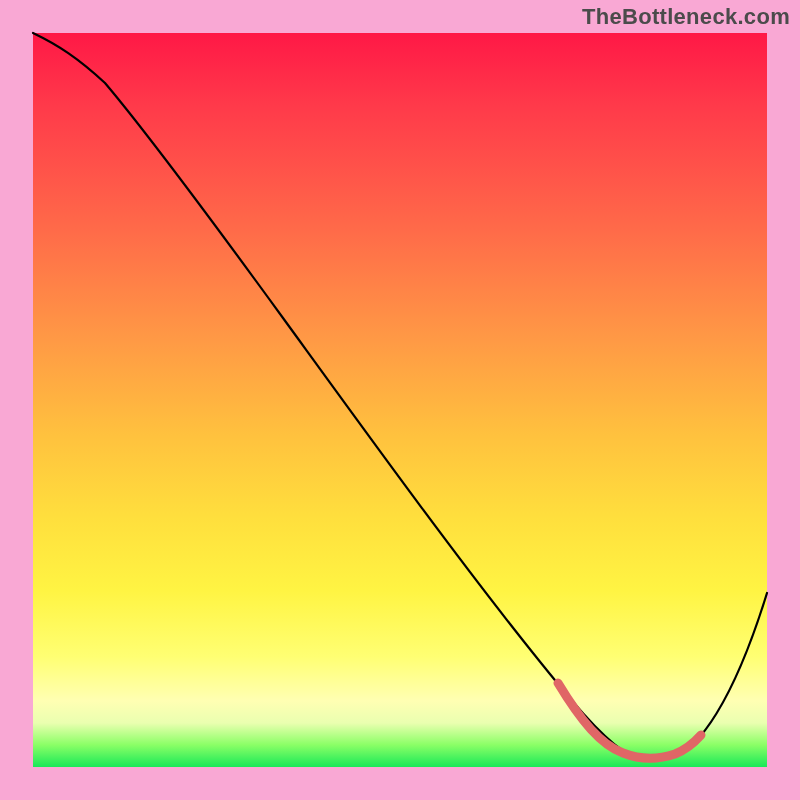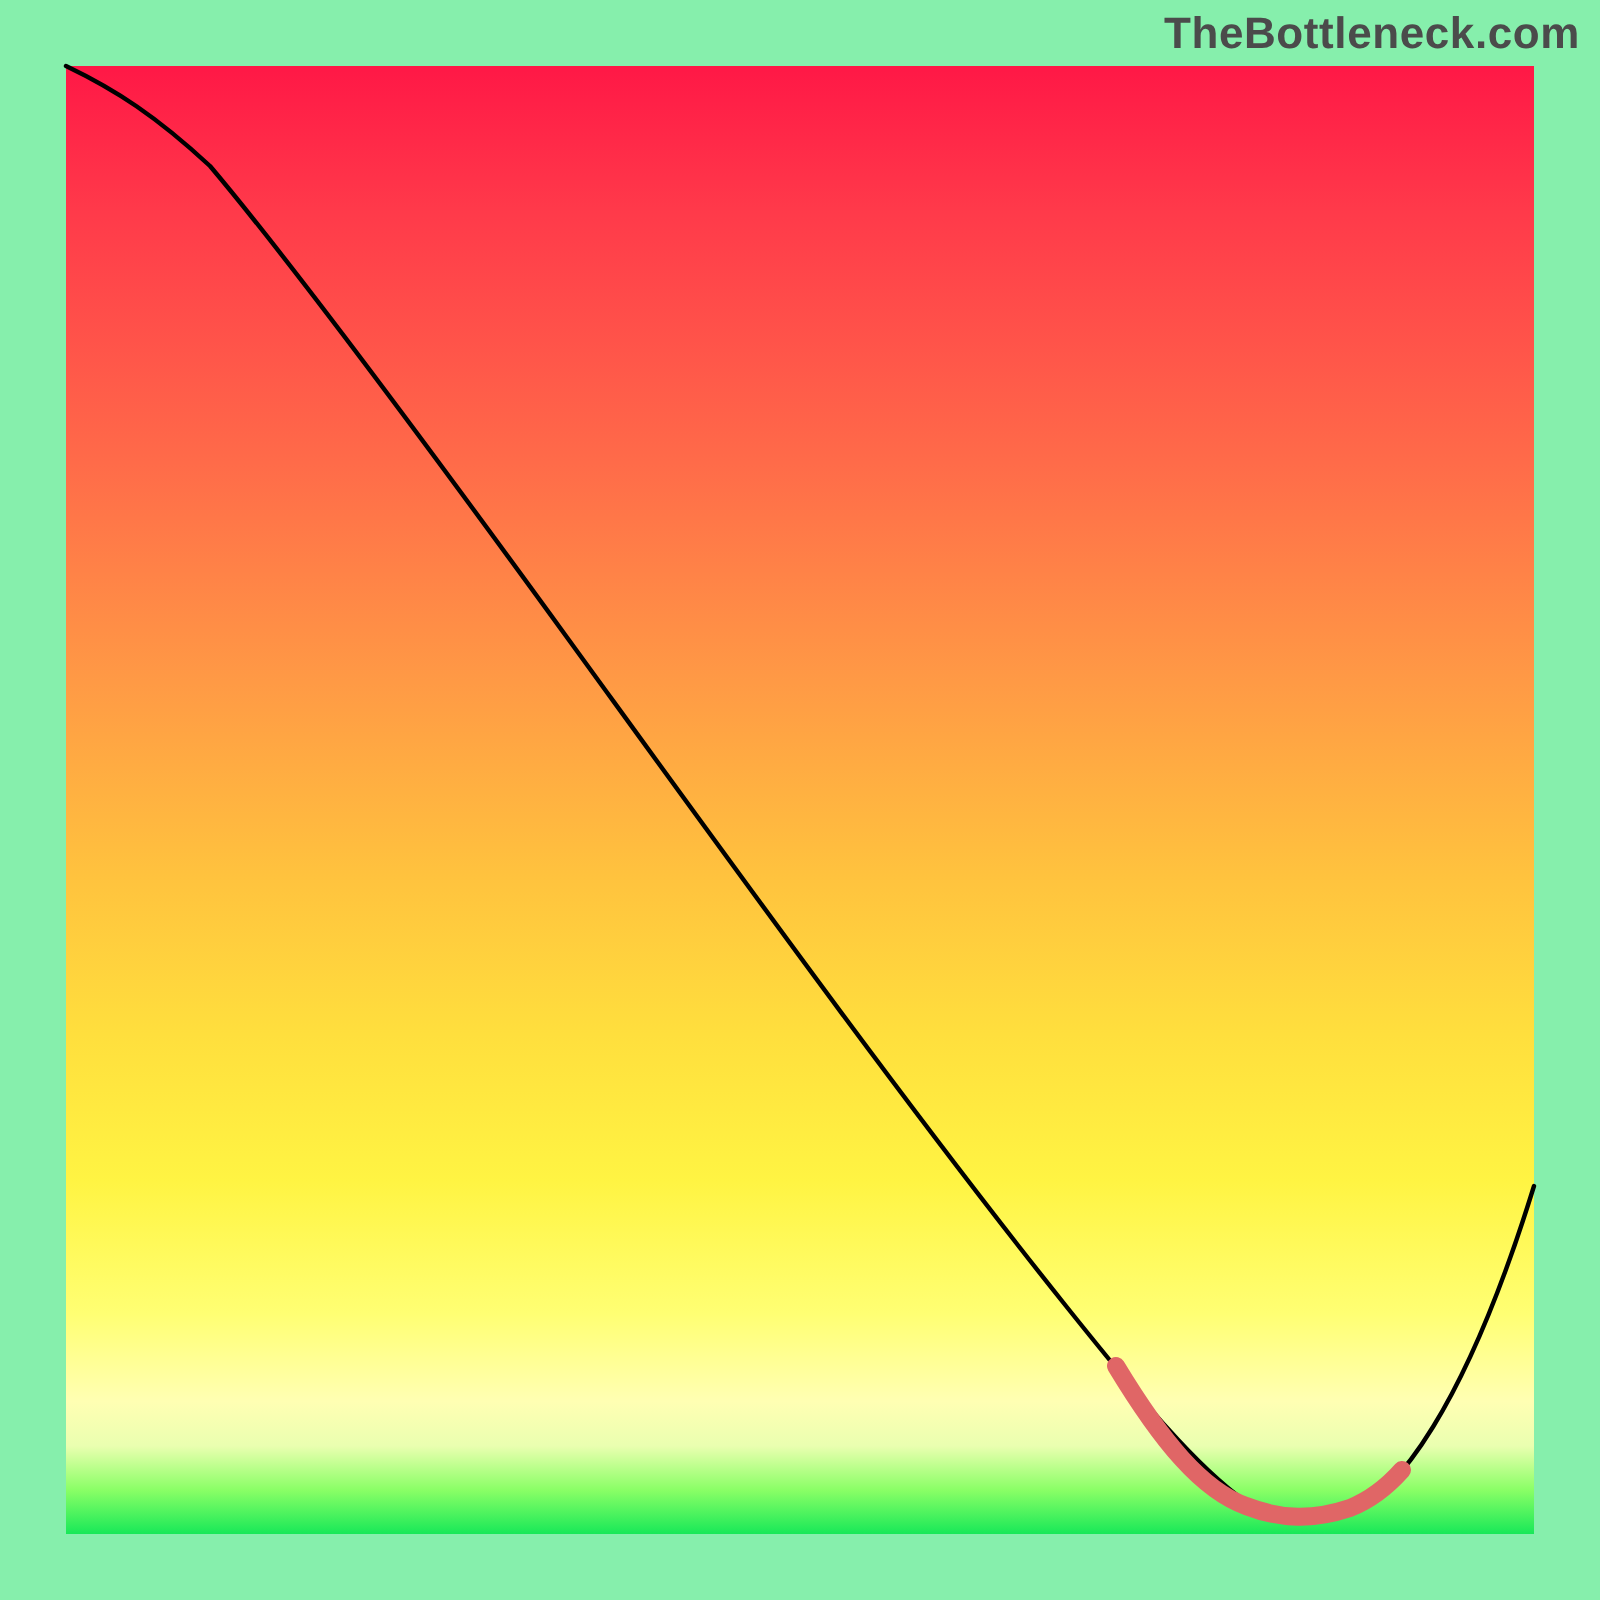--- a/index.html
+++ b/index.html
@@ -8,21 +8,21 @@
     width: 800px;
     height: 800px;
     background: #000;
     overflow: hidden;
     font-family: Arial, Helvetica, sans-serif;
   }
   .frame {
     position: relative;
     width: 800px;
     height: 800px;
-    background: #86efac;
+    background: #f9a8d4;
   }
   .watermark {
     position: absolute;
     top: 4px;
     right: 10px;
     color: #4b4b4b;
     font-size: 22px;
     font-weight: 600;
     letter-spacing: 0.3px;
     user-select: none;

